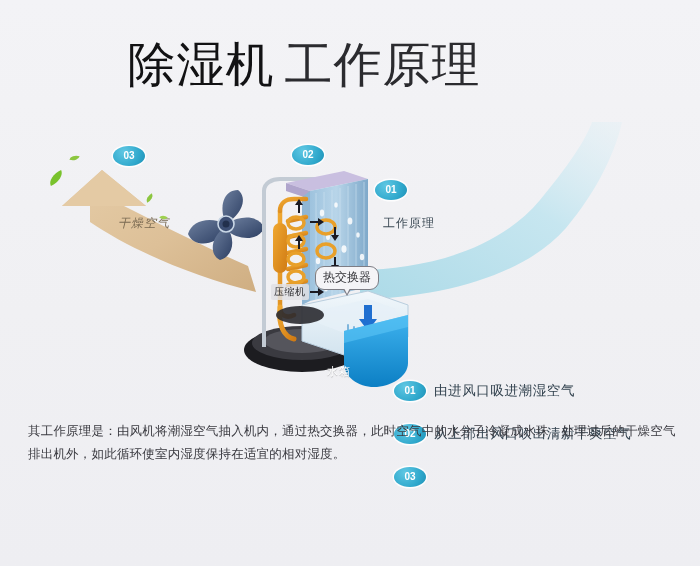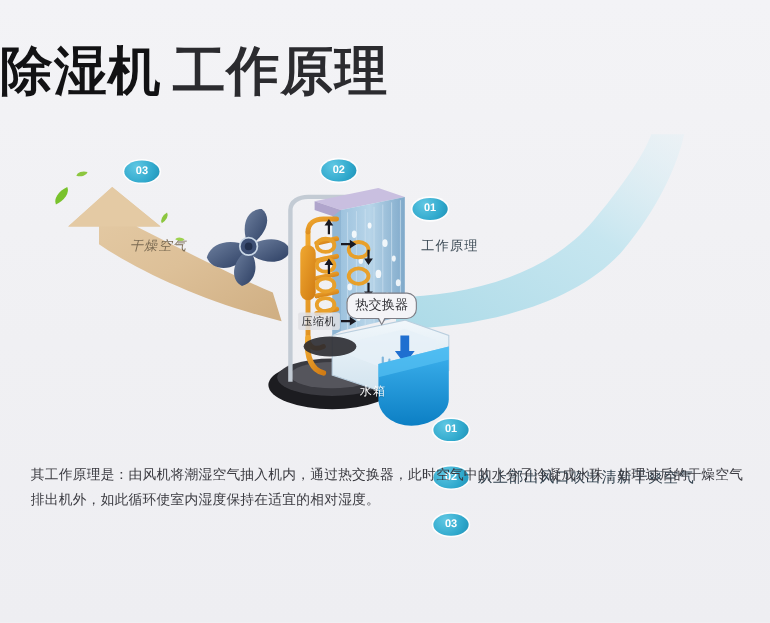--- a/index.html
+++ b/index.html
@@ -20,23 +20,23 @@
     height: 566px;
     background: linear-gradient(180deg,#f3f3f6 0%, #f0f0f3 55%, #eeeef2 100%);
   }
 
   
   .title {
     position: absolute;
     top: 33px;
     left: 0;
     width: 608px;
-    text-align: left;
+    text-align: center;
     font-size: 48px;
-    font-weight: 700;
+    font-weight: 400;
     letter-spacing: 1px;
     color: #1d1d1f;
     white-space: nowrap;
   }
   .title .t-a { color: #121214; }
   .title .t-b { color: #2b2b2f; margin-left: 10px; }
 
   
   .stage {
     position: absolute;
@@ -382,31 +382,32 @@
         </g>
 
         <path d="M 104 166 L 168 150 L 168 198 C 168 212, 150 222, 134 222 C 118 222, 104 212, 104 198 Z" fill="url(#tankG)"></path>
         <path d="M 104 166 L 168 150 L 168 162 L 104 178 Z" fill="#5cc4f5" opacity="0.6"></path>
 
         <ellipse cx="60" cy="150" rx="24" ry="9" fill="#2a2a30" opacity="0.9"></ellipse>
       </svg>
     </div>
 
     <span class="lbl-dark" style="left:271px; top:164px;">压缩机</span>
-    <span class="lbl-white" style="left:327px; top:228px;">水箱</span>
+    <span class="lbl-white" style="left:327px; top:244px;">水箱</span>
 
     <div class="badge" style="left:292px; top:25px;">02</div>
     <div class="callout">热交换器</div>
 
     <div class="badge" style="left:375px; top:60px;">01</div>
     <div class="lbl-humid">工作原理</div>
 
     <div class="legend">
       <div class="legend-row">
         <span class="badge">01</span>
+        <span class="legend-text">由进风口吸进潮湿空气</span>
       </div>
       <div class="legend-row">
         <span class="badge">02</span>
         <span class="legend-text">从上部出风口吹出清新干爽空气</span>
       </div>
       <div class="legend-row">
         <span class="badge">03</span>
       </div>
     </div>
 

